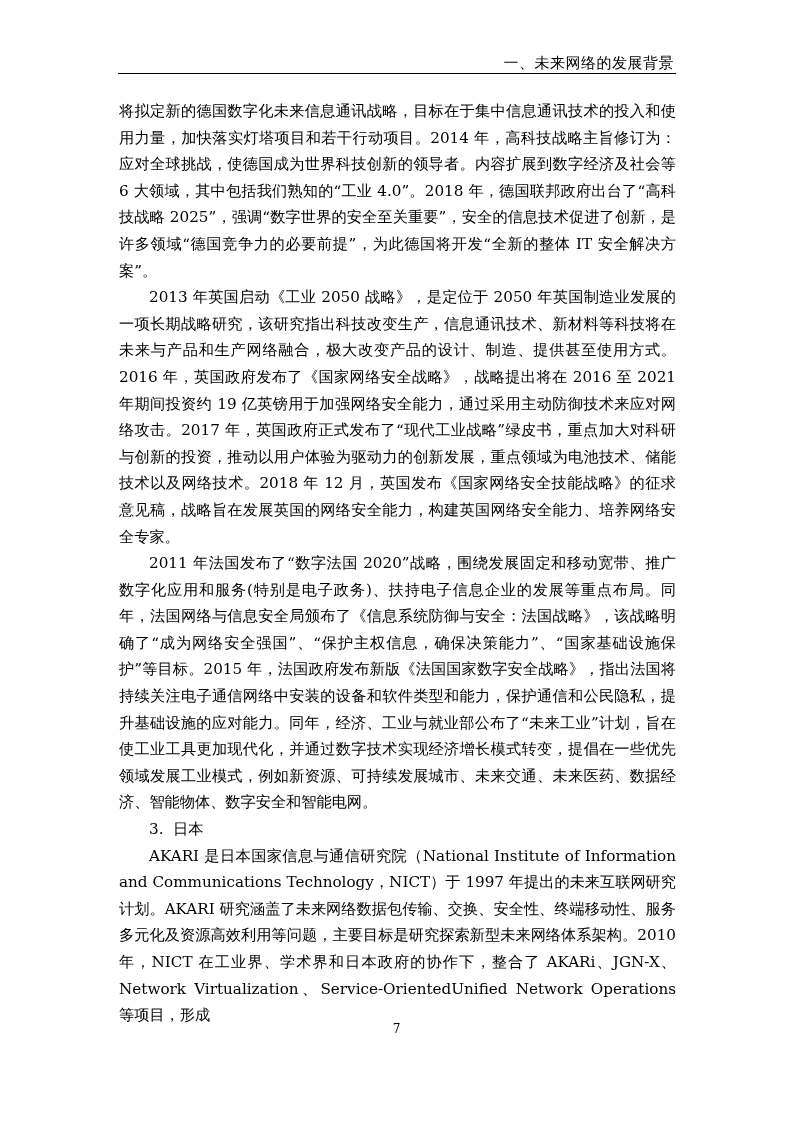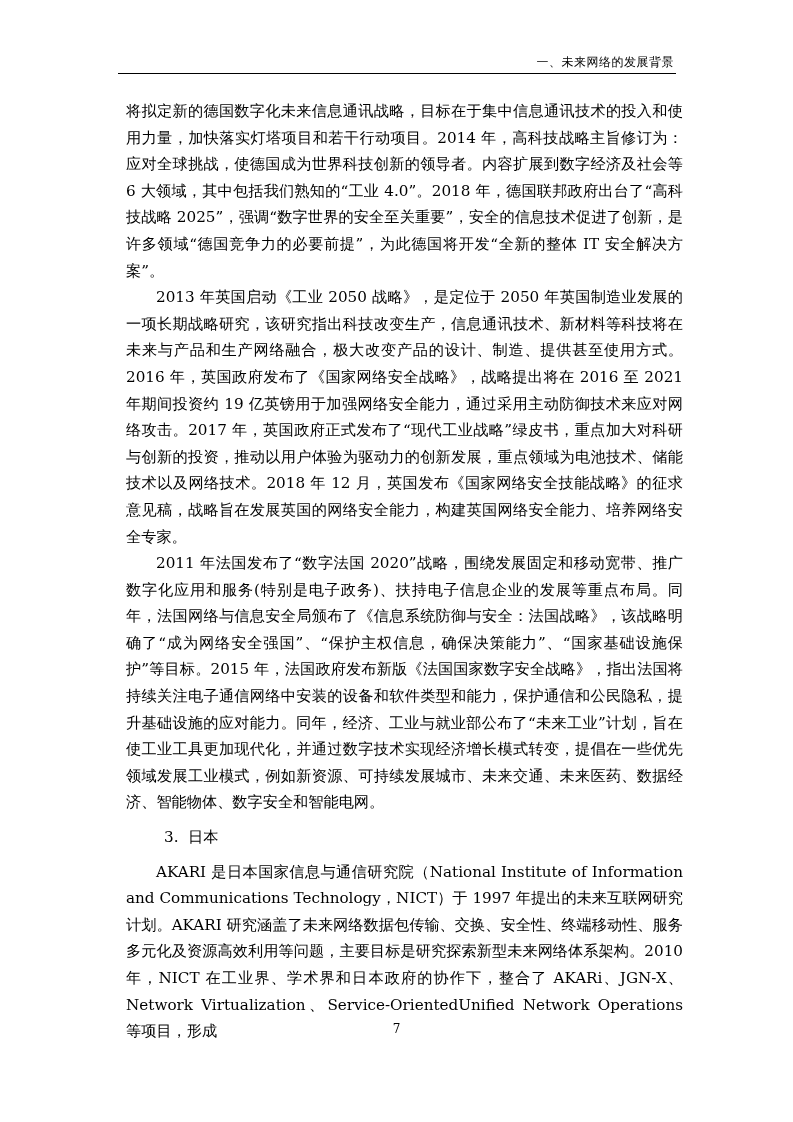--- a/index.html
+++ b/index.html
@@ -1,25 +1,25 @@
 <!DOCTYPE html>
 <html><head>
 <meta charset="utf-8">
 <style>
   html, body { margin: 0; padding: 0; background: #ffffff; }
   body { width: 793px; height: 1122px; position: relative; overflow: hidden;
          font-family: "DejaVu Serif", "Liberation Serif", serif; color: #000; }
   .header { position: absolute; left: 118px; top: 52px; width: 558px; height: 21px;
             border-bottom: 1.3px solid #000; }
-  .header-title { position: absolute; right: 2px; top: 2px; font-size: 12px; letter-spacing: 0.5px; text-align: center; }
-  .body { position: absolute; left: 126px; top: 98px; width: 557px; font-size: 15.2px;
+  .header-title { position: absolute; right: 2px; top: 2px; font-size: 15px; letter-spacing: 0.5px; text-align: center; }
+  .body { position: absolute; left: 119px; top: 98px; width: 557px; font-size: 15.2px;
           line-height: 26.6px; text-align: justify; text-justify: inter-character; }
   .para { margin: 0; text-indent: 0; }
   .para.indent { text-indent: 30px; }
-  .heading { margin: 8px; padding-left: 30px; }
+  .heading { margin: 0; padding-left: 30px; }
   .heading .num { display: inline-block; width: 24px; }
   .page-number { position: absolute; left: 0; width: 793px; top: 1022px; text-align: center;
                  font-size: 12px; }
 </style>
 </head>
 <body>
 
 <div class="header">
   <span class="header-title">一、未来网络的发展背景</span>
 </div>

